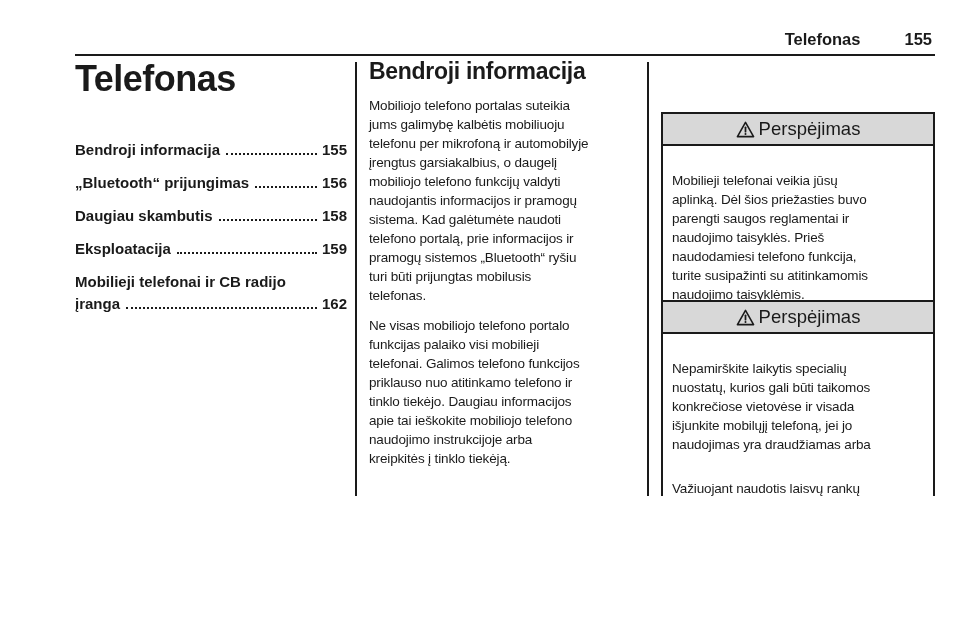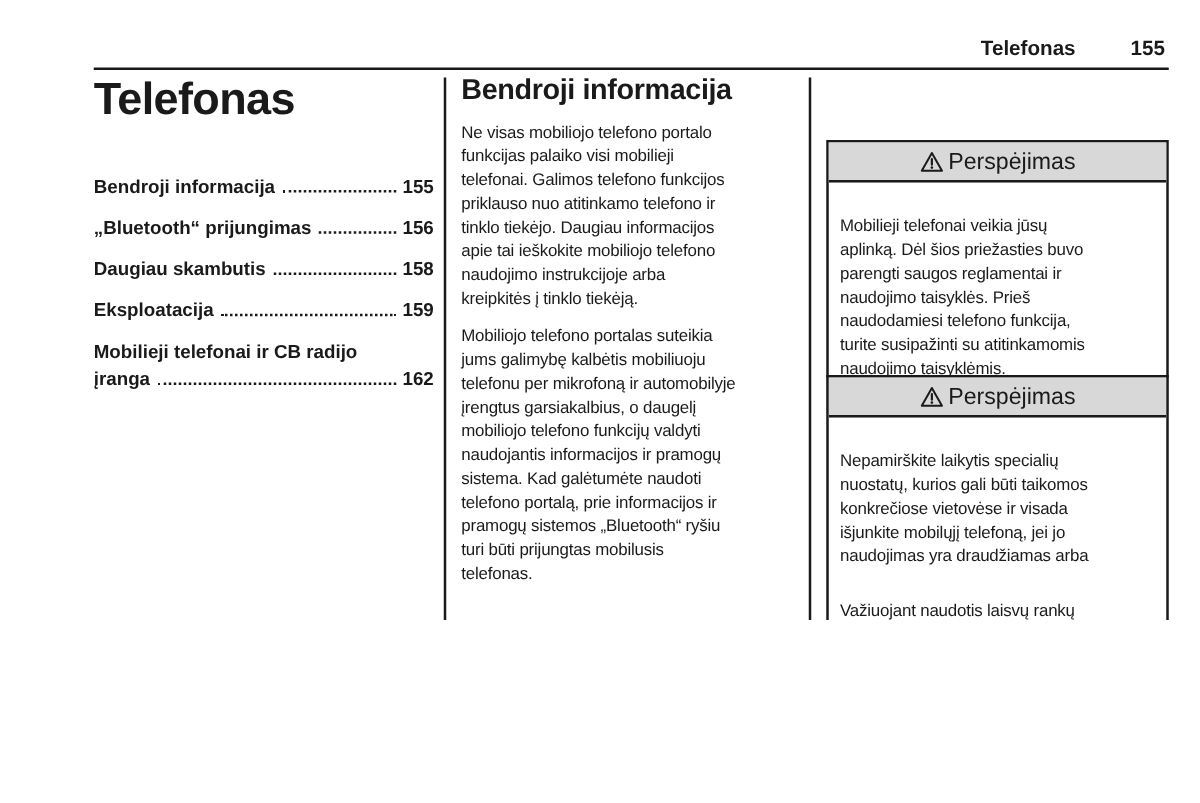--- a/index.html
+++ b/index.html
@@ -137,39 +137,39 @@
     </div>
     <div class="toc-row">
       <span class="toc-label">įranga</span>
       <span class="toc-leader"></span>
       <span class="toc-page">162</span>
     </div>
   </div>
 
   <div class="mid-col">
     <h2 class="mid-heading">Bendroji informacija</h2>
-    <p class="body-para">Ne visas mobiliojo telefono portalo
-funkcijas palaiko visi mobilieji
-telefonai. Galimos telefono funkcijos
-priklauso nuo atitinkamo telefono ir
-tinklo tiekėjo. Daugiau informacijos
-apie tai ieškokite mobiliojo telefono
-naudojimo instrukcijoje arba
-kreipkitės į tinklo tiekėją.</p>
     <p class="body-para">Mobiliojo telefono portalas suteikia
 jums galimybę kalbėtis mobiliuoju
 telefonu per mikrofoną ir automobilyje
 įrengtus garsiakalbius, o daugelį
 mobiliojo telefono funkcijų valdyti
 naudojantis informacijos ir pramogų
 sistema. Kad galėtumėte naudoti
 telefono portalą, prie informacijos ir
 pramogų sistemos „Bluetooth“ ryšiu
 turi būti prijungtas mobilusis
 telefonas.</p>
+    <p class="body-para">Ne visas mobiliojo telefono portalo
+funkcijas palaiko visi mobilieji
+telefonai. Galimos telefono funkcijos
+priklauso nuo atitinkamo telefono ir
+tinklo tiekėjo. Daugiau informacijos
+apie tai ieškokite mobiliojo telefono
+naudojimo instrukcijoje arba
+kreipkitės į tinklo tiekėją.</p>
   </div>
 
 
   <div class="warning-box box1">
     <div class="warning-header">
       <svg class="warning-tri" viewBox="0 0 24 24" aria-hidden="true">
         <path d="M12 3 L22.2 21 H1.8 Z" fill="none" stroke="#1a1a1a" stroke-width="2" stroke-linejoin="round"></path>
         <line x1="12" y1="9.2" x2="12" y2="14.8" stroke="#1a1a1a" stroke-width="2.2" stroke-linecap="round"></line>
         <circle cx="12" cy="17.8" r="1.3" fill="#1a1a1a"></circle>
       </svg>

